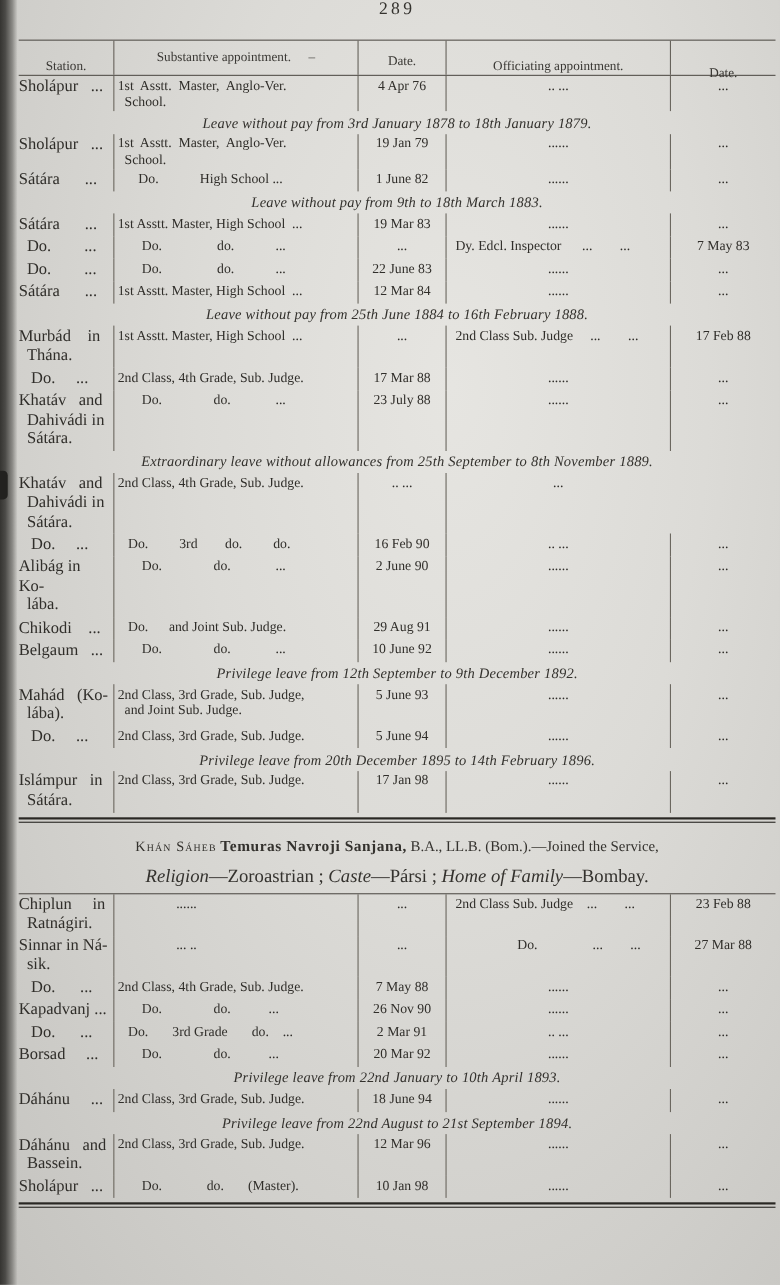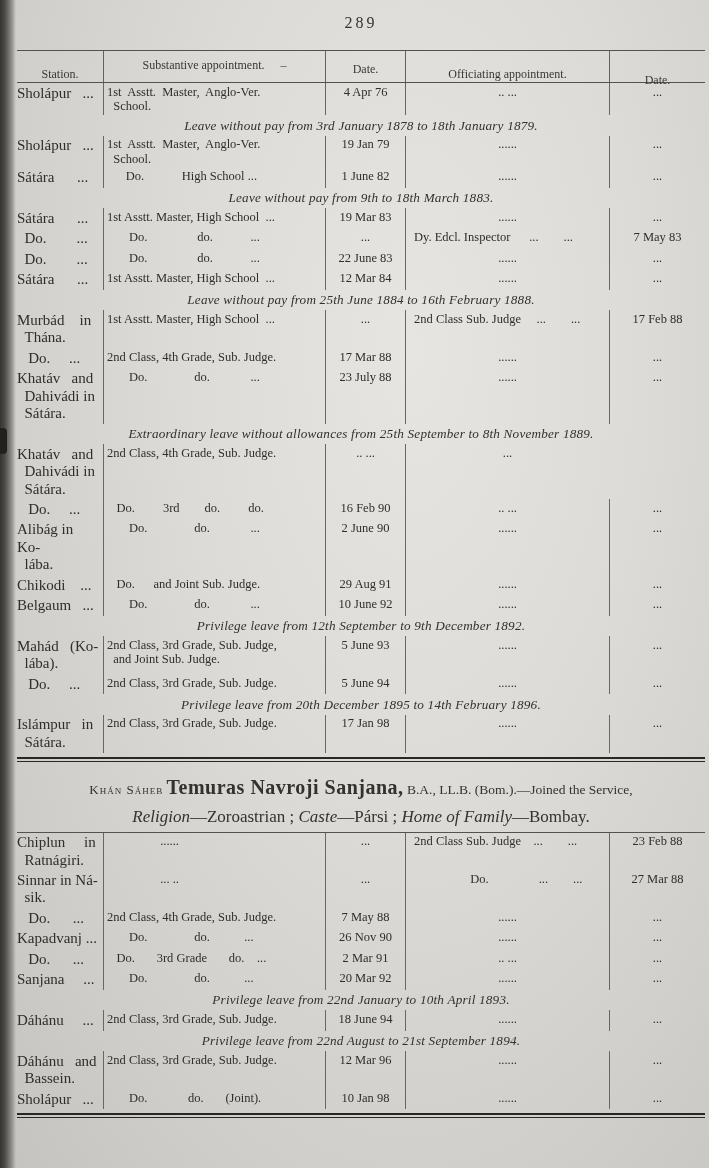--- a/index.html
+++ b/index.html
@@ -20,21 +20,21 @@
   }
   .binding-notch{
     position:absolute;left:0;top:428px;width:7px;height:26px;
     background:#22211f;border-radius:0 4px 4px 0;
   }
   .content{
     position:absolute;left:17px;top:0;width:688px;
   }
   .pageno{
     text-align:center;font-size:16px;letter-spacing:3px;
-    padding-top:14px;color:#35332f;
+    color:#35332f;
   }
   
   .tbl{--cols:86px 222px 80px 204px 96px;}
   .thead{
     display:grid;grid-template-columns:var(--cols);
     border-top:1.5px solid #55524c;border-bottom:1.5px solid #55524c;
     margin-top:18px;
   }
   .th{
     font-size:12px;text-align:center;padding:7px 2px 9px;color:#3a3834;
@@ -62,21 +62,21 @@
   }
   .heavy-rule{
     border-top:2.5px solid #292723;border-bottom:1.5px solid #292723;
     height:2px;margin:4px 0 0;
   }
   .thin-rule{border-top:1px solid #55524c;margin-top:5px;}
   
   .rec-head{text-align:center;margin-top:14px;}
   .name-line{font-size:13.5px;color:#34322e;}
   .name-prefix{font-variant:small-caps;letter-spacing:1px;font-size:13px;}
-  .name-main{font-weight:bold;font-size:20px;letter-spacing:.5px;}
+  .name-main{font-weight:bold;font-size:14px;letter-spacing:.5px;}
   .name-line2{font-size:13.5px;margin-top:2px;color:#34322e;}
   .religion-line{font-size:17px;margin-top:8px;color:#34322e;}
   .religion-line .lbl{font-style:italic;}
   .bottom-space{height:40px;}
 </style>
 </head>
 <body>
 
 <div class="page">
   <div class="binding"></div>
@@ -287,21 +287,21 @@
             <div class="cell date2">...</div>
           </div>
           <div class="data-row">
             <div class="cell station">   Do.      ...</div>
             <div class="cell substantive">   Do.       3rd Grade       do.    ...</div>
             <div class="cell date1">2 Mar 91</div>
             <div class="cell officiating">.. ...</div>
             <div class="cell date2">...</div>
           </div>
           <div class="data-row">
-            <div class="cell station">Sanjana     ...</div>
+            <div class="cell station">Borsad     ...</div>
             <div class="cell substantive">       Do.               do.           ...</div>
             <div class="cell date1">20 Mar 92</div>
             <div class="cell officiating">......</div>
             <div class="cell date2">...</div>
           </div>
           <div class="leave-row">Privilege leave from 22nd January to 10th April 1893.</div>
           <div class="data-row">
             <div class="cell station">Dáhánu     ...</div>
             <div class="cell substantive">2nd Class, 3rd Grade, Sub. Judge.</div>
             <div class="cell date1">18 June 94</div>
@@ -312,21 +312,21 @@
           <div class="data-row">
             <div class="cell station">Dáhánu   and
   Bassein.</div>
             <div class="cell substantive">2nd Class, 3rd Grade, Sub. Judge.</div>
             <div class="cell date1">12 Mar 96</div>
             <div class="cell officiating">......</div>
             <div class="cell date2">...</div>
           </div>
           <div class="data-row">
             <div class="cell station">Sholápur   ...</div>
-            <div class="cell substantive">       Do.             do.       (Joint).</div>
+            <div class="cell substantive">       Do.             do.       (Master).</div>
             <div class="cell date1">10 Jan 98</div>
             <div class="cell officiating">......</div>
             <div class="cell date2">...</div>
           </div>
         </div>
     </div>
 
     <div class="heavy-rule"></div>
     <div class="bottom-space"></div>
   </div>

